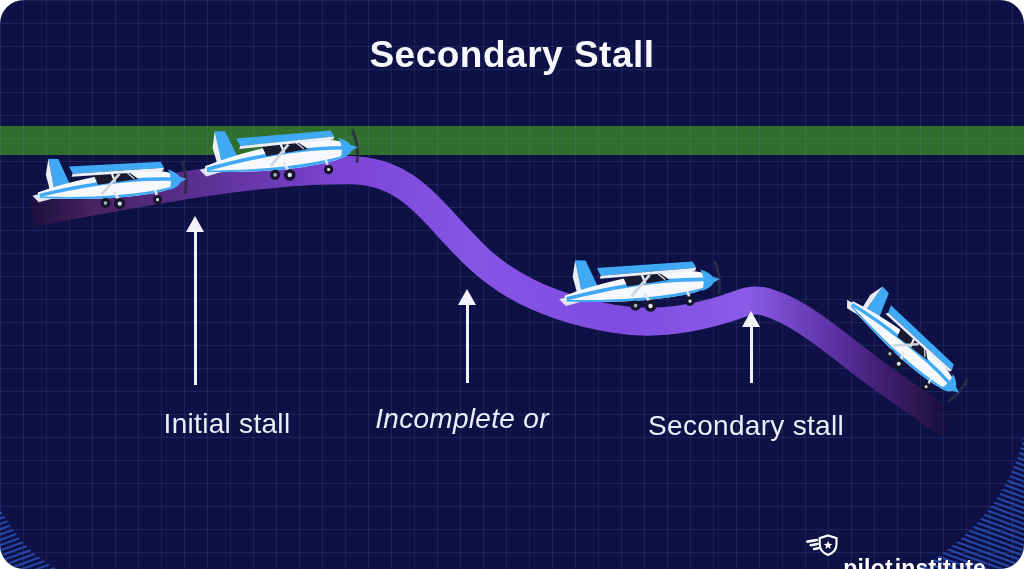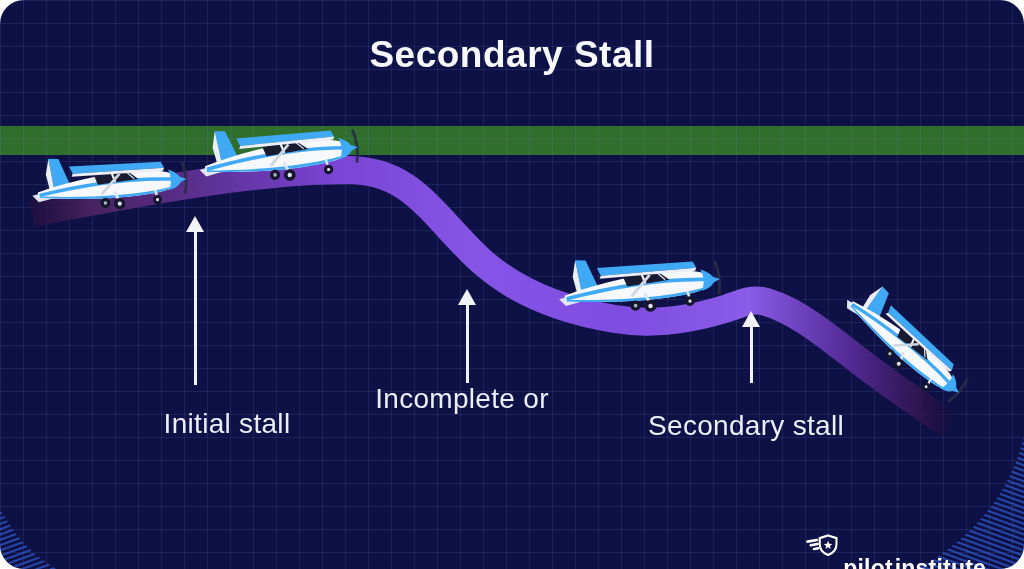--- a/index.html
+++ b/index.html
@@ -124,21 +124,21 @@
   <div class="arrow" style="left:457px;top:289px;height:94px;">
     <span class="head"></span>
     <span class="shaft"></span>
   </div>
   <div class="arrow" style="left:741px;top:311px;height:72px;">
     <span class="head"></span>
     <span class="shaft"></span>
   </div>
 
   <div class="label" style="left:203px;top:407px;margin-left:24px;">Initial stall</div>
-  <div class="label" style="left:462px;top:382px;">
+  <div class="label" style="left:462px;top:402px;font-style:italic;">
     <div>Incomplete or</div>
   </div>
   <div class="label" style="left:746px;top:409px;">Secondary stall</div>
 
   <h1 class="title">Secondary Stall</h1>
 
   <svg class="corner" style="left:0;bottom:0;" width="60" height="78" viewBox="0 0 60 78">
     <defs>
       <pattern id="stripeL" width="5" height="5" patternUnits="userSpaceOnUse" patternTransform="rotate(70)">
         <rect width="1.8" height="5" fill="#2d57c8"></rect>

